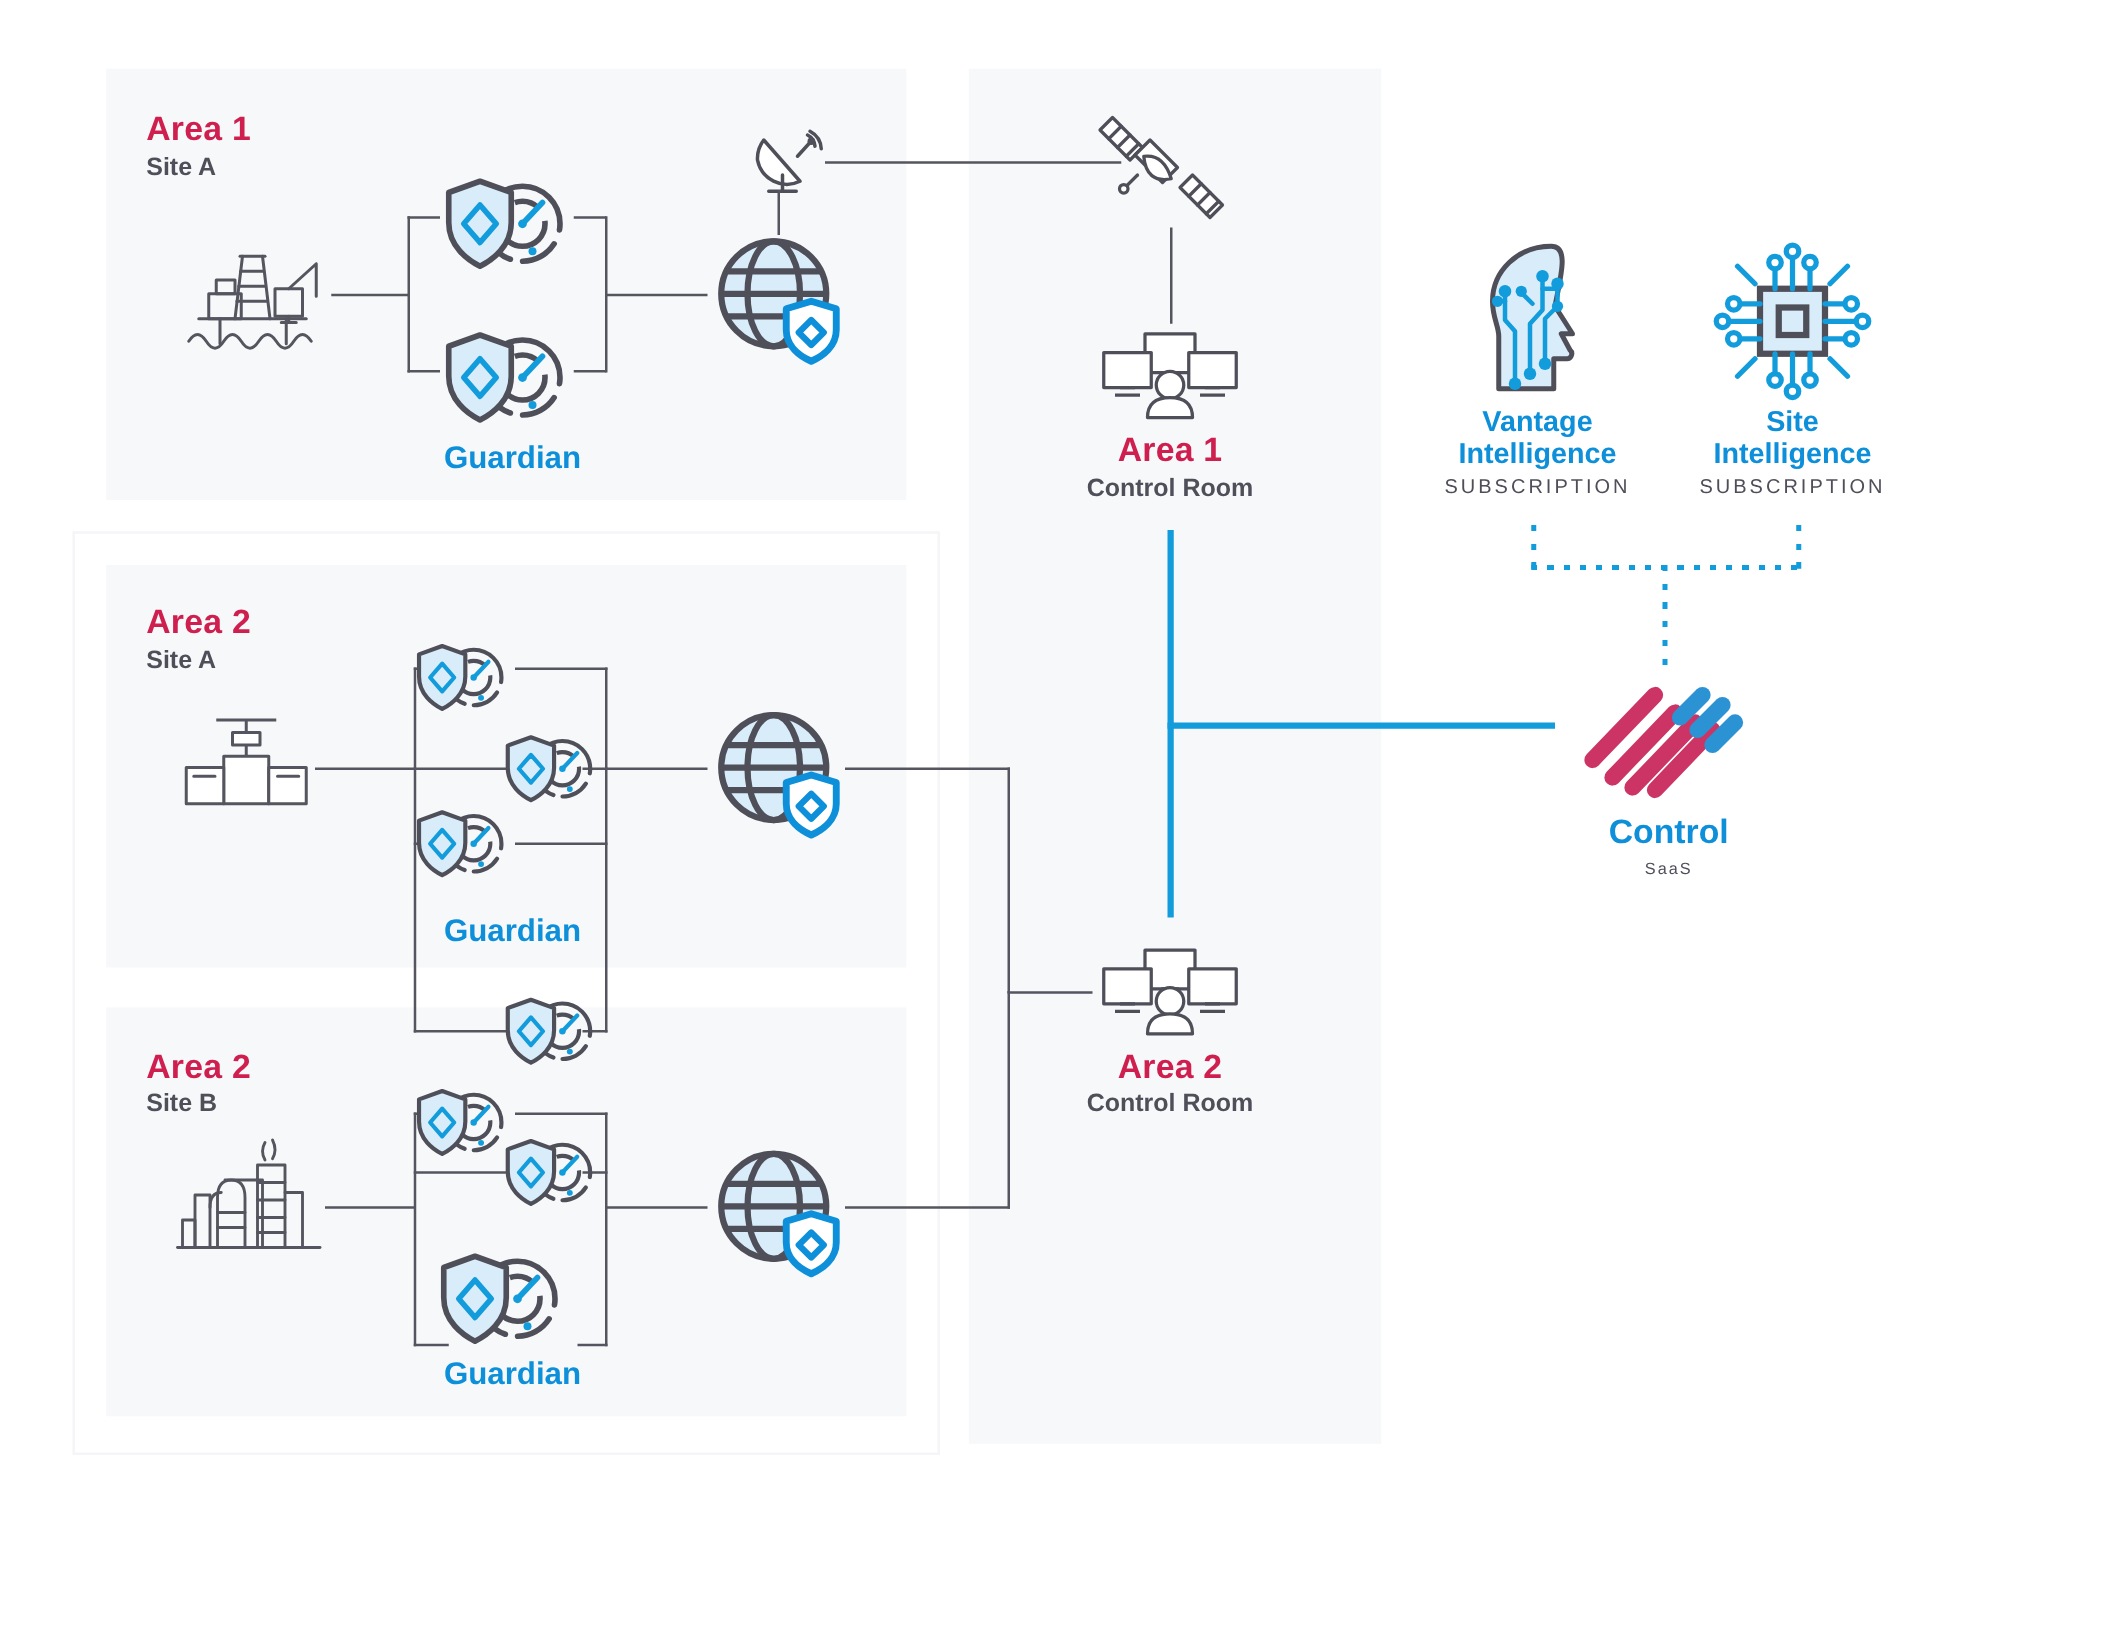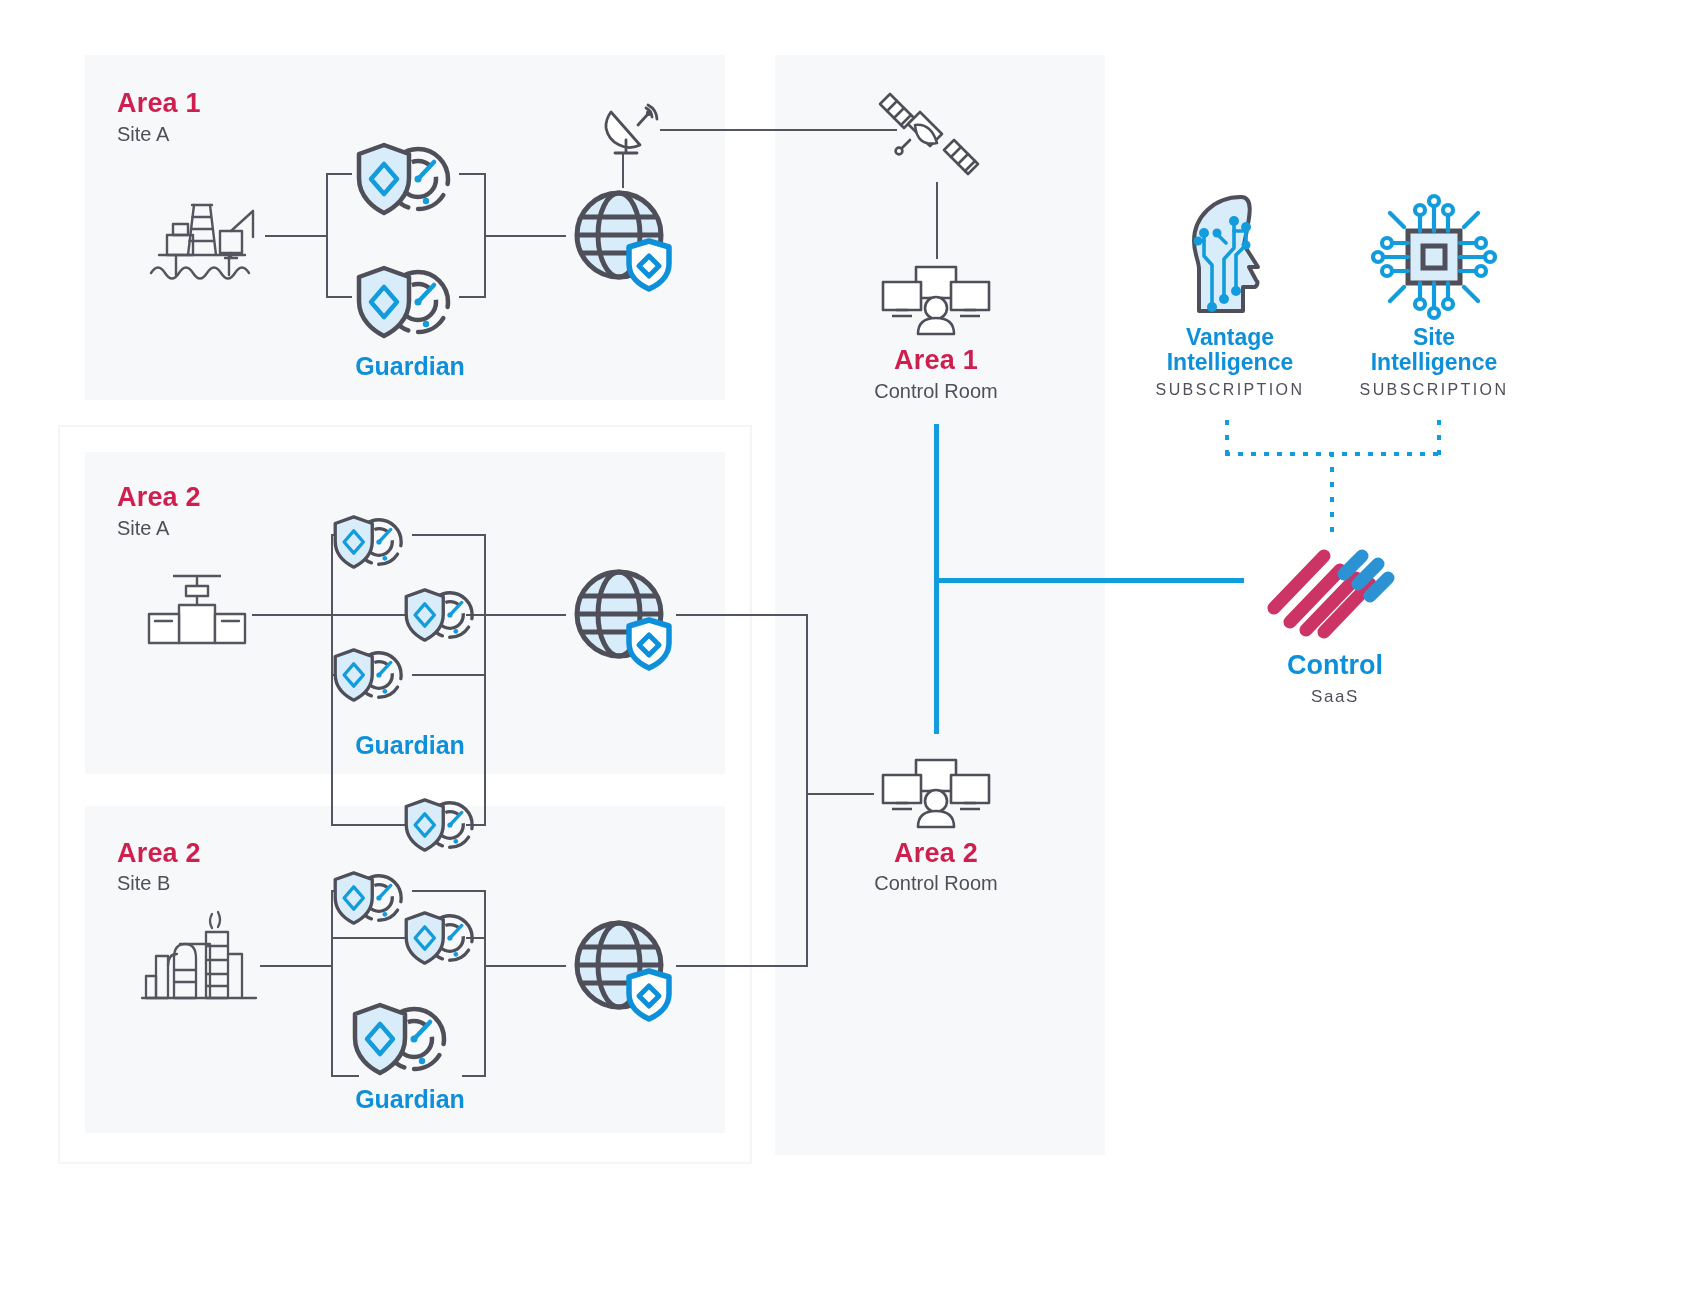--- a/index.html
+++ b/index.html
@@ -13,41 +13,41 @@
   
   .panel{position:absolute;background:#f7f8fa;}
   .panel-outline{position:absolute;background:#ffffff;border:2px solid #f4f5f8;}
 
   
   .area-title{
     position:absolute;color:#cf1f4f;font-weight:bold;font-size:27px;
     letter-spacing:.2px;white-space:nowrap;
   }
   .area-sub{
-    position:absolute;color:#4f4f5a;font-size:20px;font-weight:400;
+    position:absolute;color:#4f4f5a;font-size:20px;font-weight:700;
     white-space:nowrap;
   }
   .guardian-label{
     position:absolute;color:#0d8fd9;font-weight:bold;font-size:25px;
     white-space:nowrap;text-align:center;
   }
   .sub-title{
     position:absolute;color:#0d8fd9;font-weight:bold;font-size:23px;
     line-height:25px;text-align:center;white-space:pre-line;
   }
   .sub-kicker{
     position:absolute;color:#4f4f5a;font-size:16px;letter-spacing:2.4px;
     text-align:center;white-space:nowrap;
   }
   .vantage-title{
     position:absolute;color:#0d8fd9;font-weight:bold;font-size:27px;
     text-align:center;white-space:nowrap;
   }
   .vantage-sub{
-    position:absolute;color:#4f4f5a;font-size:17px;letter-spacing:1.6px;
+    position:absolute;color:#4f4f5a;font-size:13px;letter-spacing:1.6px;
     text-align:center;white-space:nowrap;
   }
 
   
   .ln{position:absolute;background:#55555f;}
   .ln-h{height:2px;}
   .ln-v{width:2px;}
   .trunk{position:absolute;background:#129cdb;}
   .trunk-v{width:5px;}
   .trunk-h{height:5px;}

